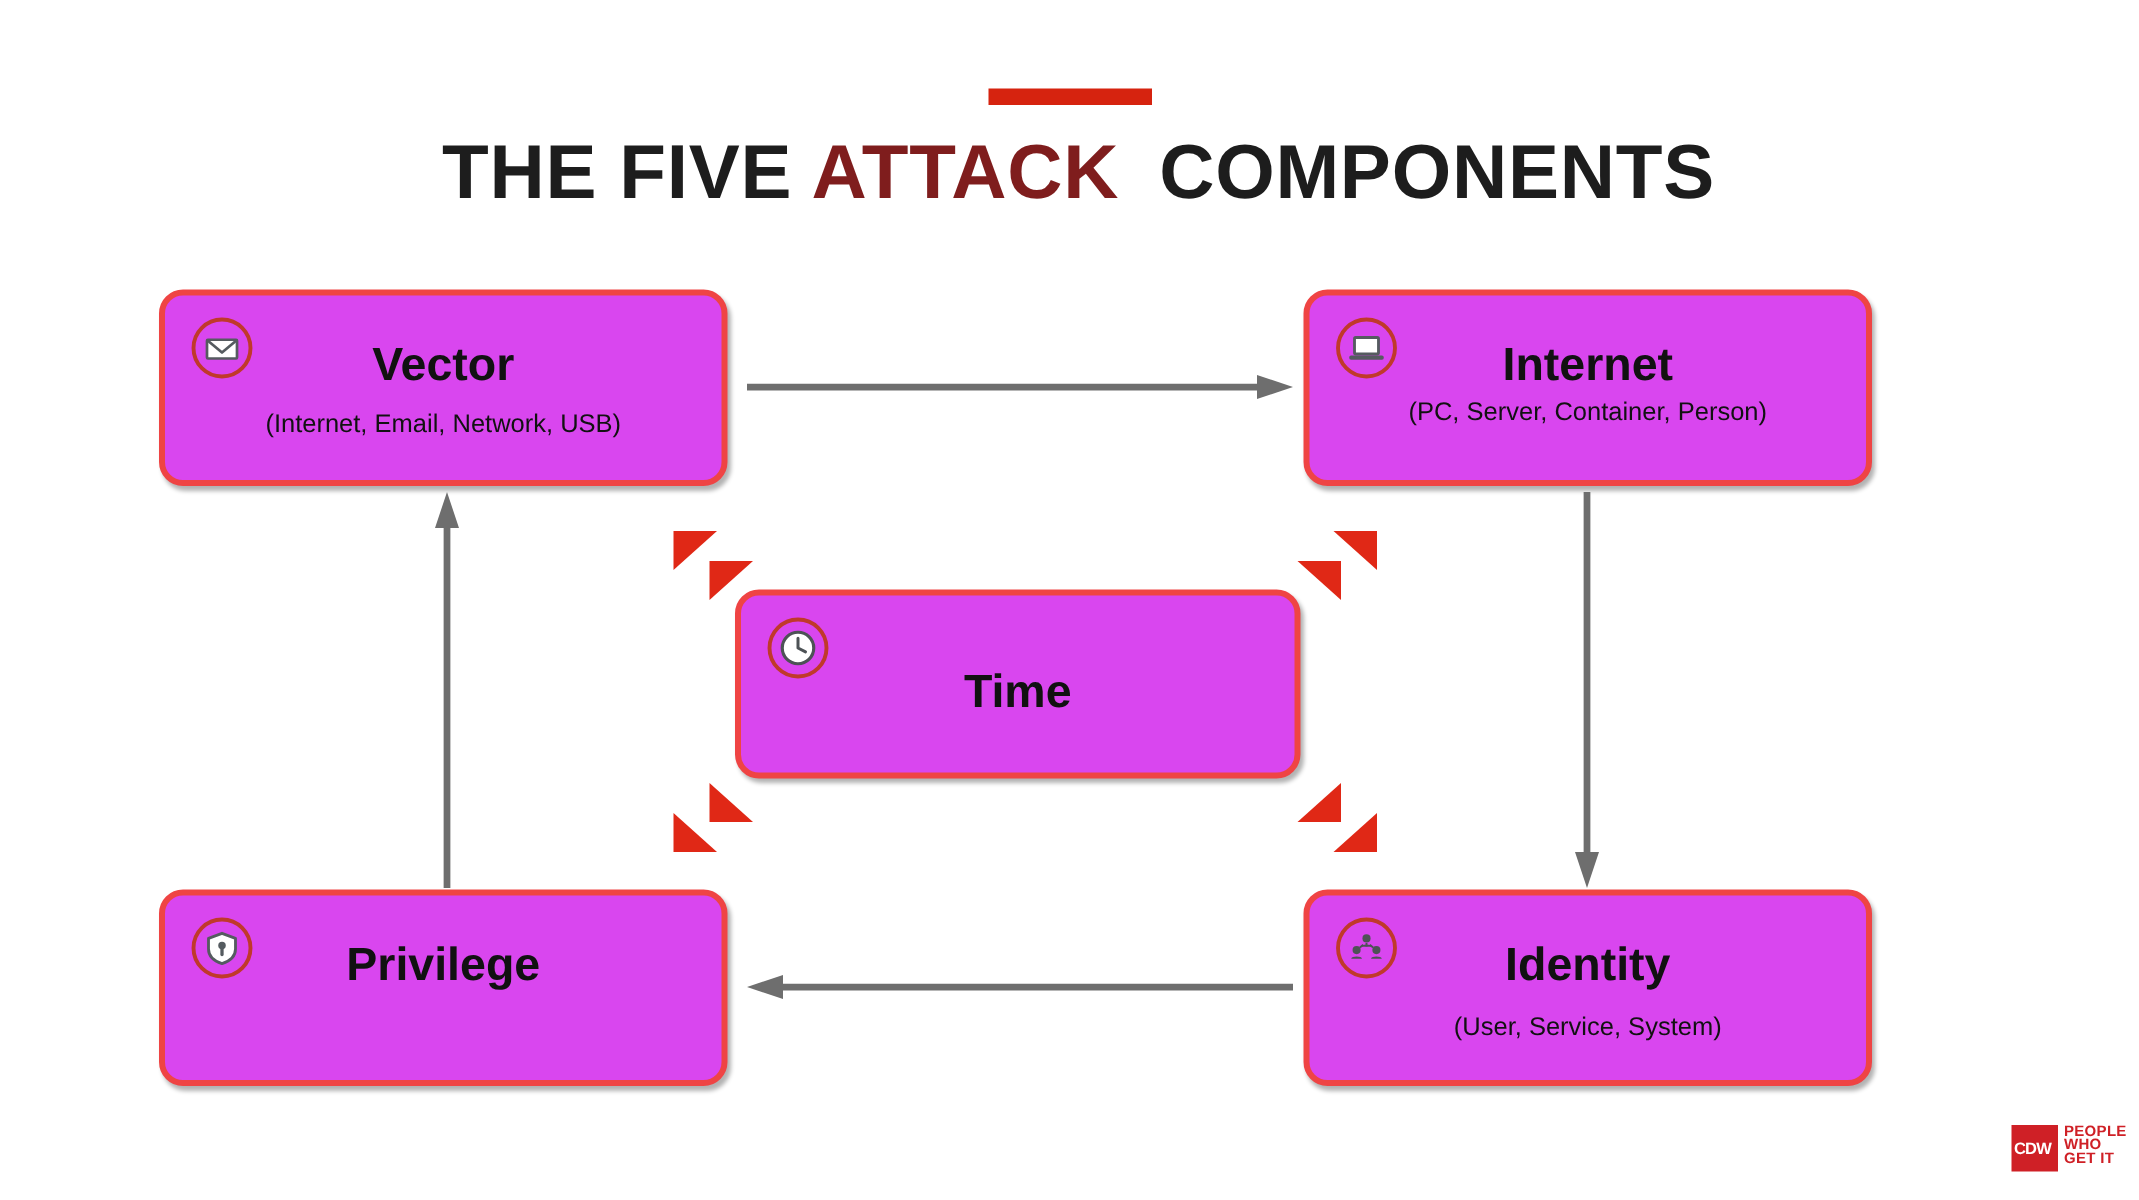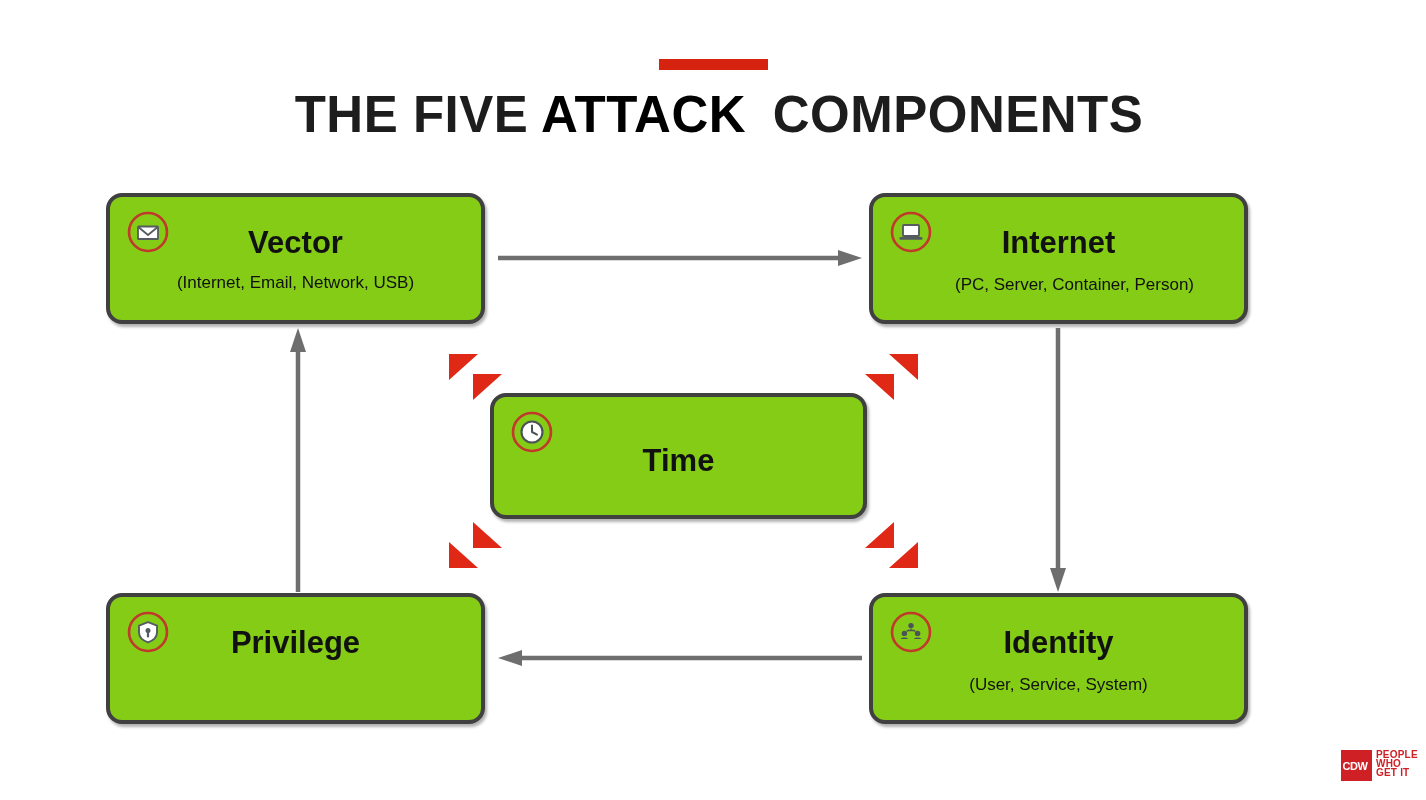--- a/index.html
+++ b/index.html
@@ -31,28 +31,28 @@
     top: 88px;
     width: 1426px;
     text-align: center;
     font-size: 51px;
     font-weight: bold;
     letter-spacing: 0.5px;
     line-height: 1.05;
     white-space: nowrap;
   }
   .page-title .t-black { color: #1d1d1d; margin-left: 12px; }
-  .page-title .t-red { color: #000000; }
+  .page-title .t-red { color: #7f1d1d; }
 
   
   .node {
     position: absolute;
     box-sizing: border-box;
-    background: #84cc16;
-    border: 4px solid #404040;
+    background: #d946ef;
+    border: 4px solid #ef4444;
     border-radius: 16px;
     box-shadow: 2px 3px 3px rgba(0,0,0,0.30);
   }
   .node .node-title {
     position: absolute;
     left: 0;
     width: 100%;
     text-align: center;
     font-size: 31px;
     font-weight: bold;
@@ -80,21 +80,21 @@
   
   #node-vector   { left: 106px; top: 193px;  width: 379px; height: 131px; }
   #node-endpoint { left: 869px; top: 193px;  width: 379px; height: 131px; }
   #node-time     { left: 490px; top: 393px;  width: 377px; height: 126px; }
   #node-privilege{ left: 106px; top: 593px;  width: 379px; height: 131px; }
   #node-identity { left: 869px; top: 593px;  width: 379px; height: 131px; }
 
   #node-vector   .node-title { top: 28px; }
   #node-vector   .node-sub   { top: 76px; }
   #node-endpoint .node-title { top: 28px; }
-  #node-endpoint .node-sub   { top: 78px; padding-left: 16px; }
+  #node-endpoint .node-sub   { top: 68px; }
   #node-privilege .node-title { top: 28px; }
   #node-privilege .node-sub   { top: 78px; }
   #node-identity .node-title { top: 28px; }
   #node-identity .node-sub   { top: 78px; }
   #node-time     .node-title { top: 46px; }
 
   
   .arrow { position: absolute; }
   #arrow-vector-endpoint { left: 498px; top: 243px; width: 364px; height: 30px; }
   #arrow-endpoint-identity { left: 1040px; top: 328px; width: 36px; height: 264px; }

